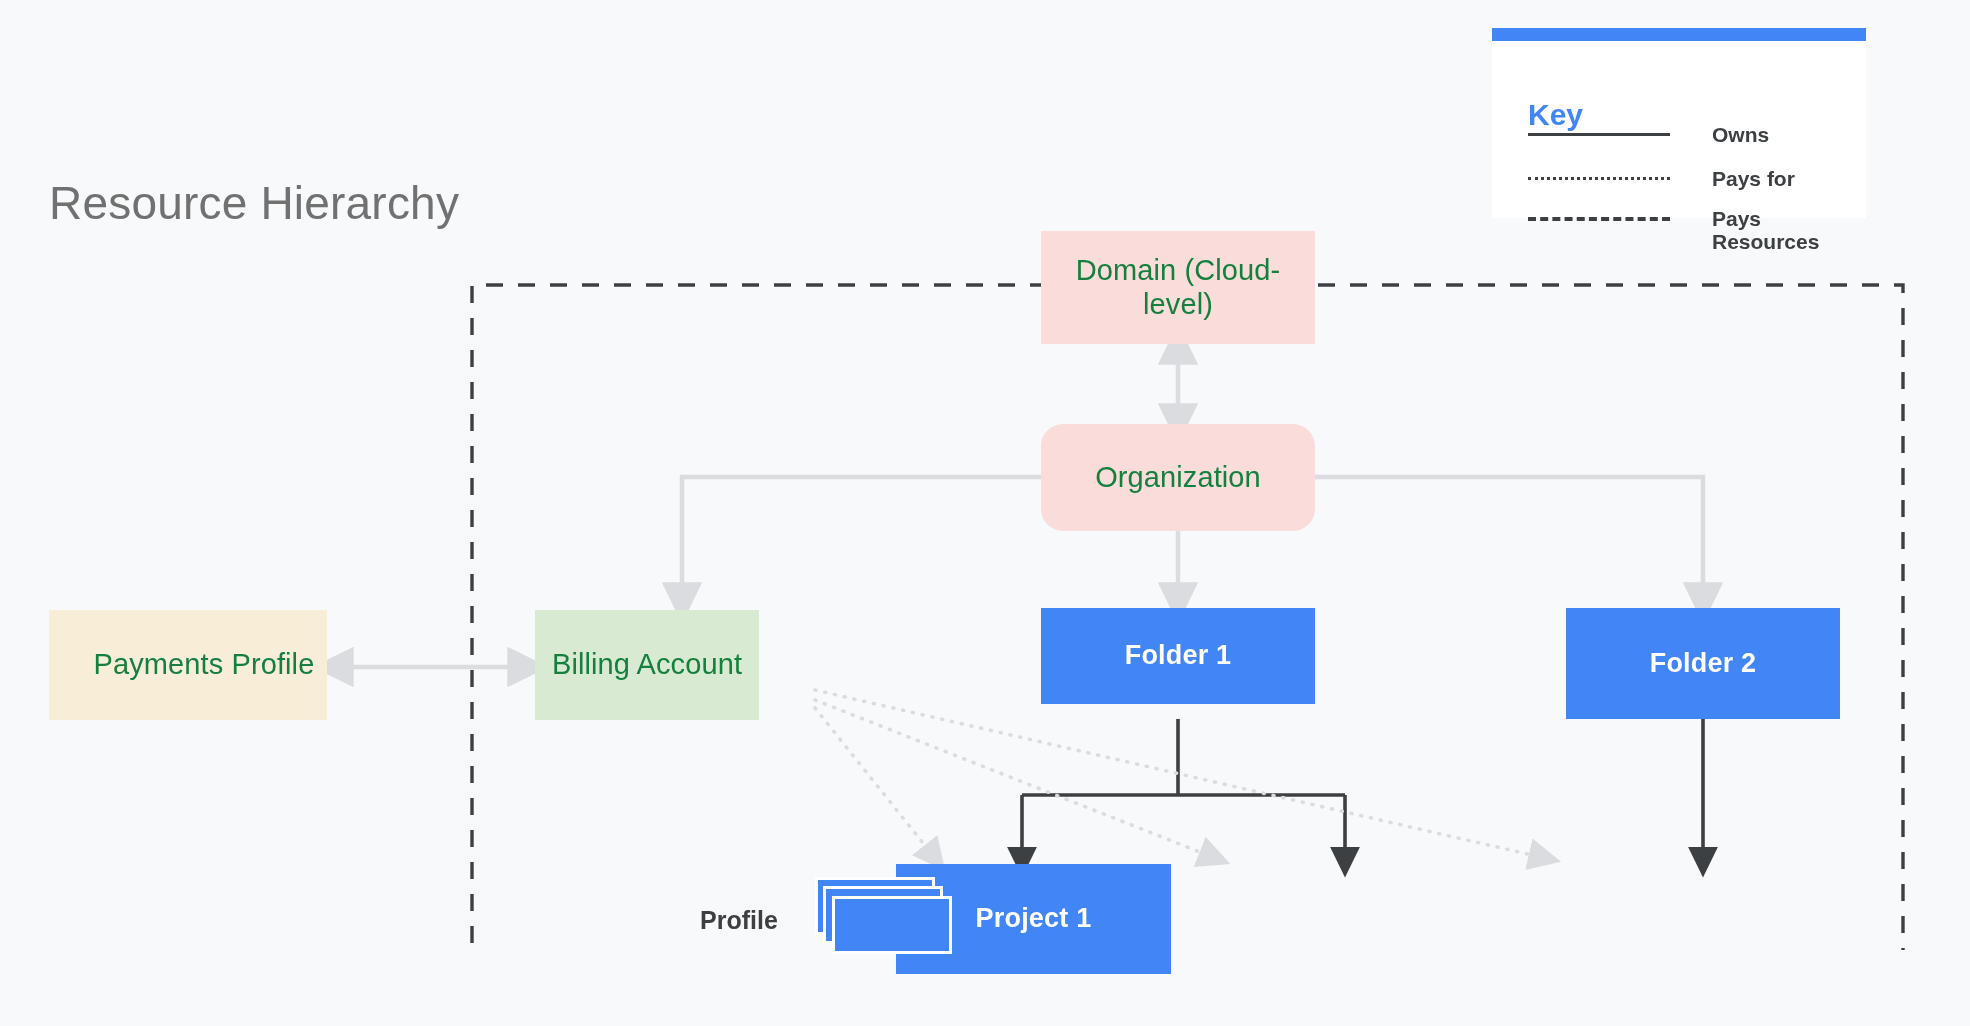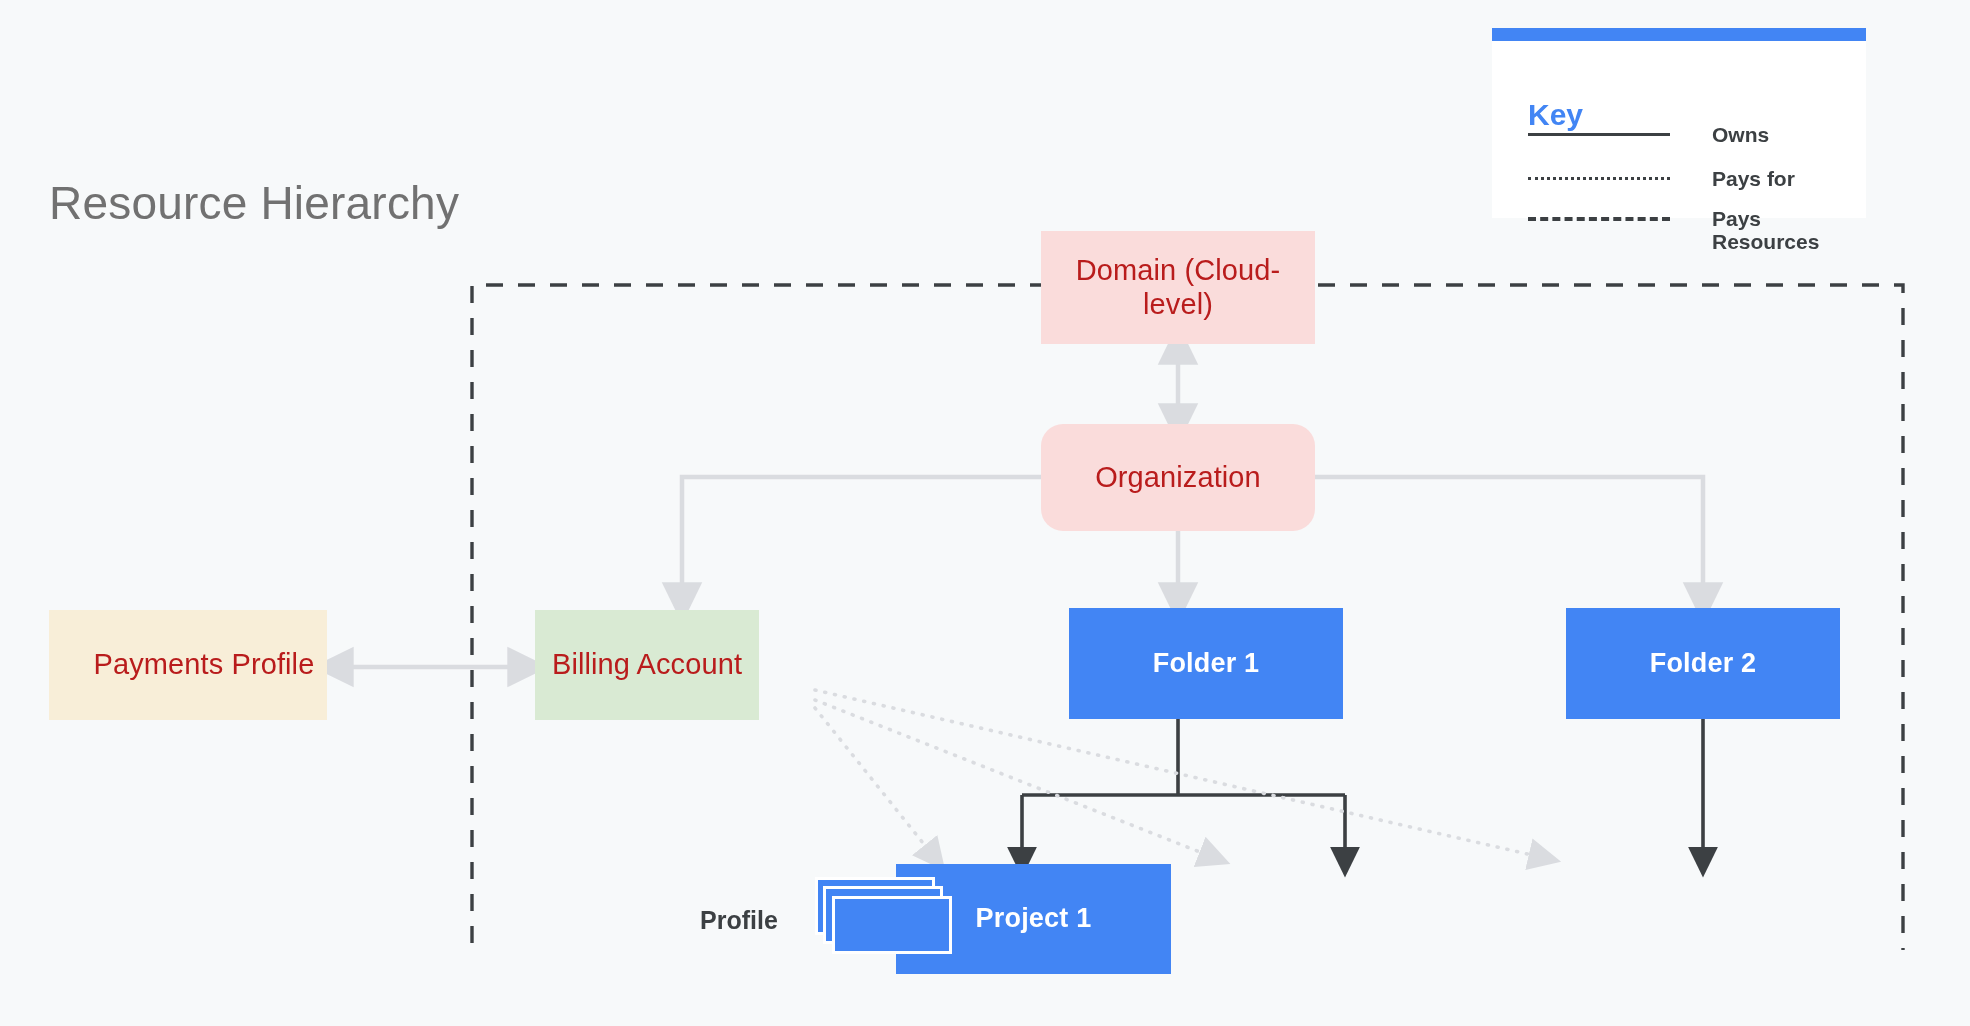--- a/index.html
+++ b/index.html
@@ -28,21 +28,21 @@
   .node {
     position: absolute;
     display: flex;
     align-items: center;
     justify-content: center;
     box-sizing: border-box;
     text-align: center;
     line-height: 1.15;
   }
   .node-soft {
-    color: #b91c1c;
+    color: #15803d;
     font-weight: 300;
     font-size: 29px;
     letter-spacing: 0.1px;
   }
   .node-strong {
     color: #ffffff;
     font-weight: bold;
     font-size: 27px;
     letter-spacing: 0.2px;
   }
@@ -230,21 +230,21 @@
   </div>
 
   <div class="node node-soft n-pay" style="left:49px; top:610px; width:278px; height:110px;padding-left:32px;">
     <span>Payments Profile</span>
   </div>
 
   <div class="node node-soft n-billing" style="left:535px; top:610px; width:224px; height:110px;">
     <span>Billing Account</span>
   </div>
 
-  <div class="node node-strong n-blue" style="left:1041px; top:608px; width:274px; height:111px;margin-left:28px;">
+  <div class="node node-strong n-blue" style="left:1041px; top:608px; width:274px; height:96px;">
     <span>Folder 1</span>
   </div>
 
   <div class="node node-strong n-blue" style="left:1566px; top:608px; width:274px; height:111px;">
     <span>Folder 2</span>
   </div>
 
   <div class="node node-strong n-blue" style="left:896px; top:864px; width:275px; height:110px;">
     <span>Project 1</span>
   </div>

